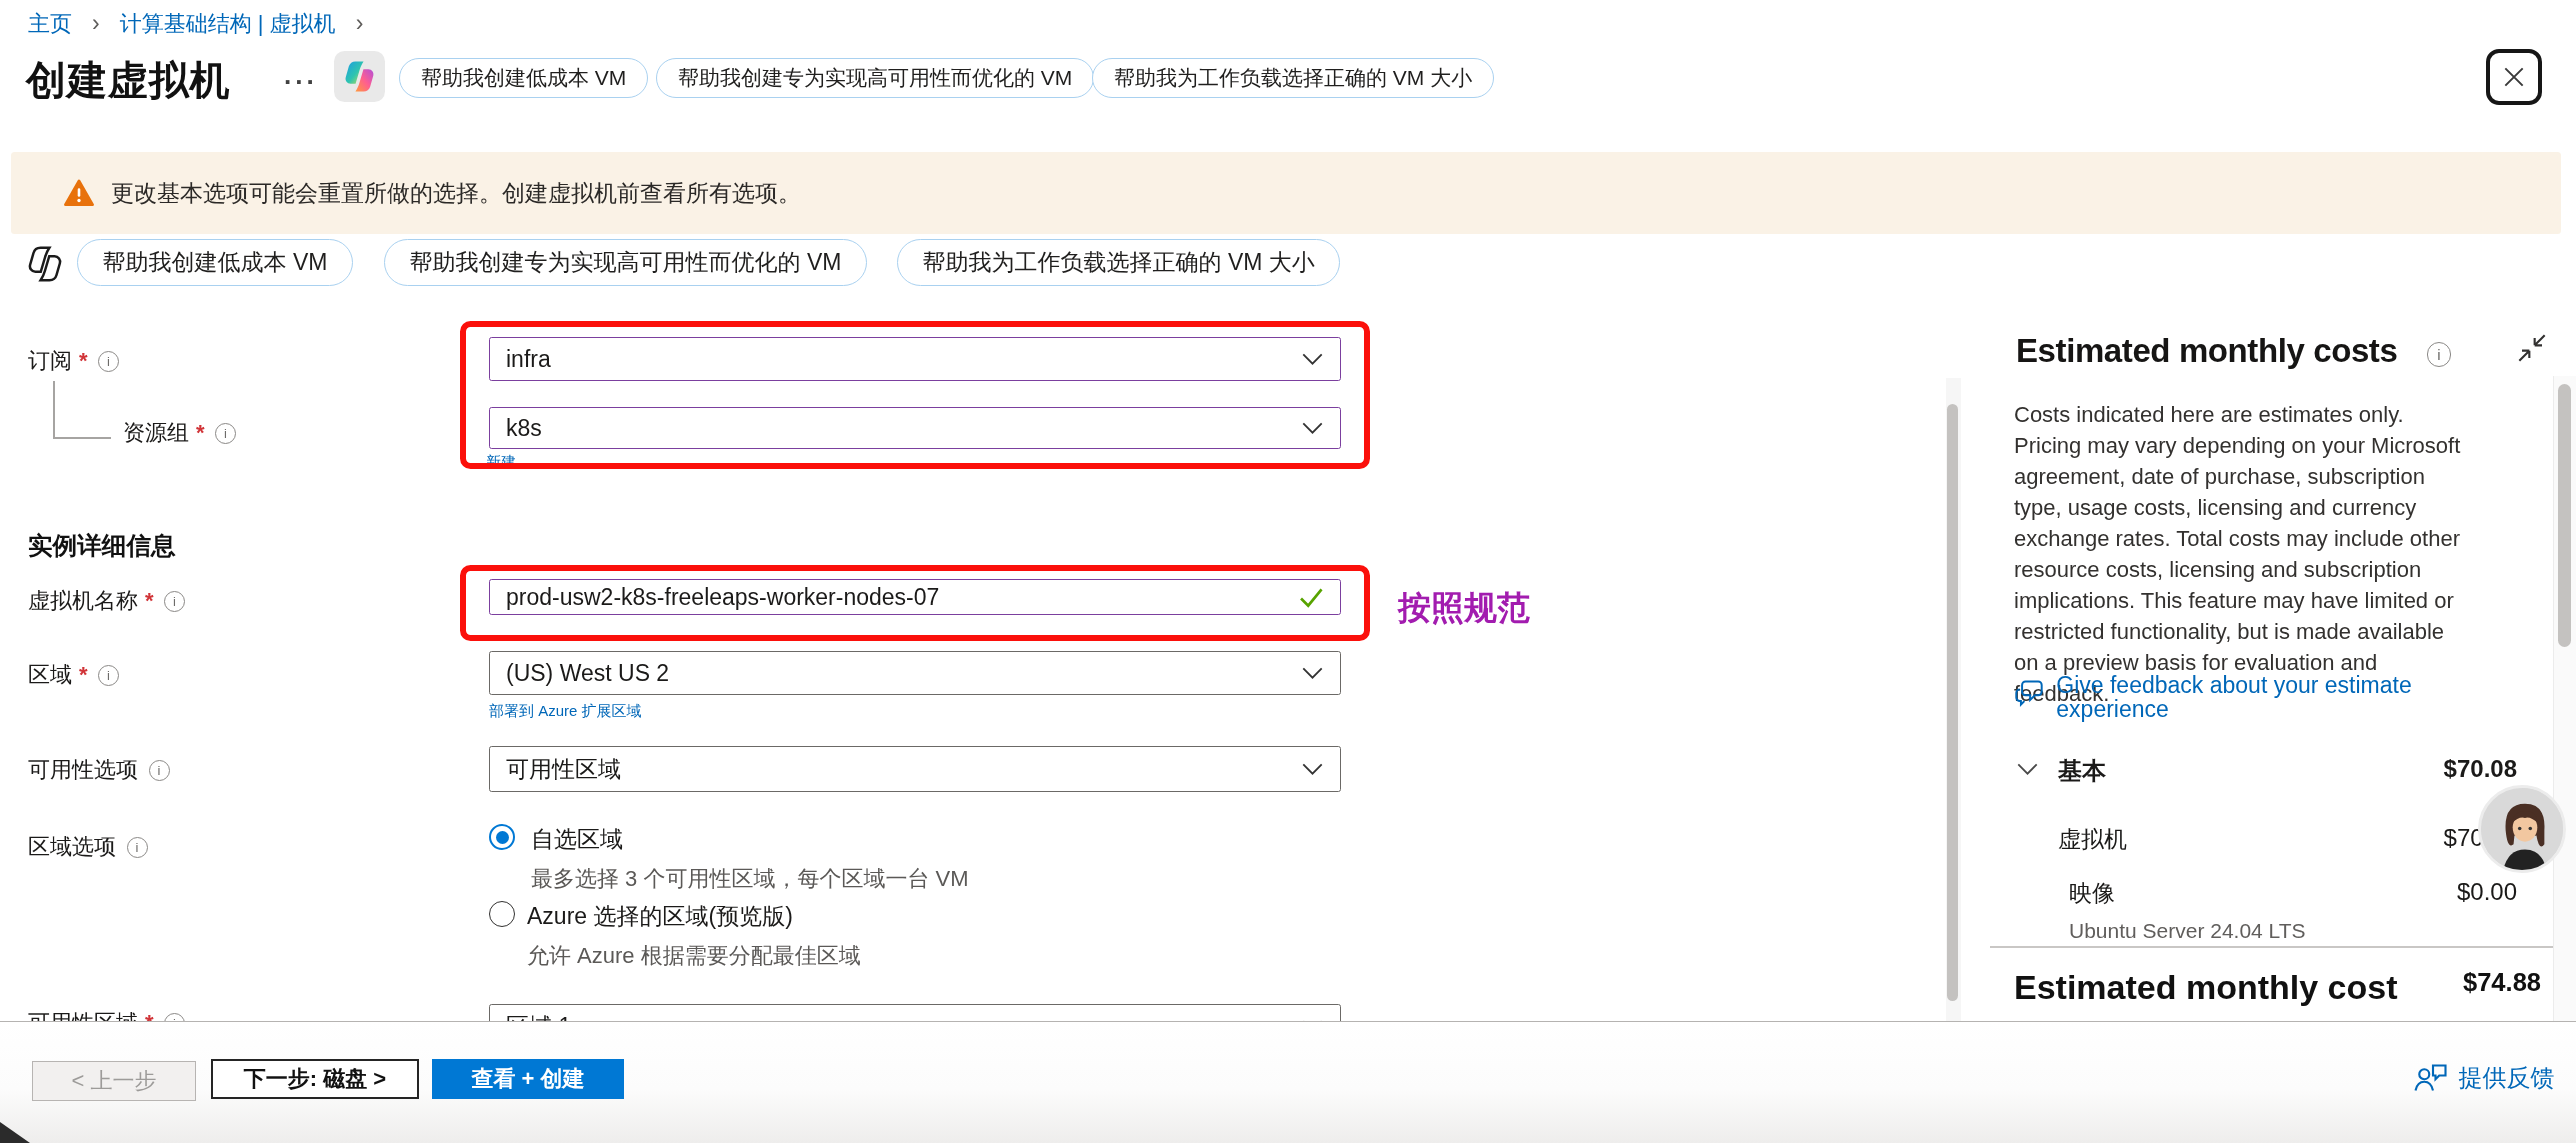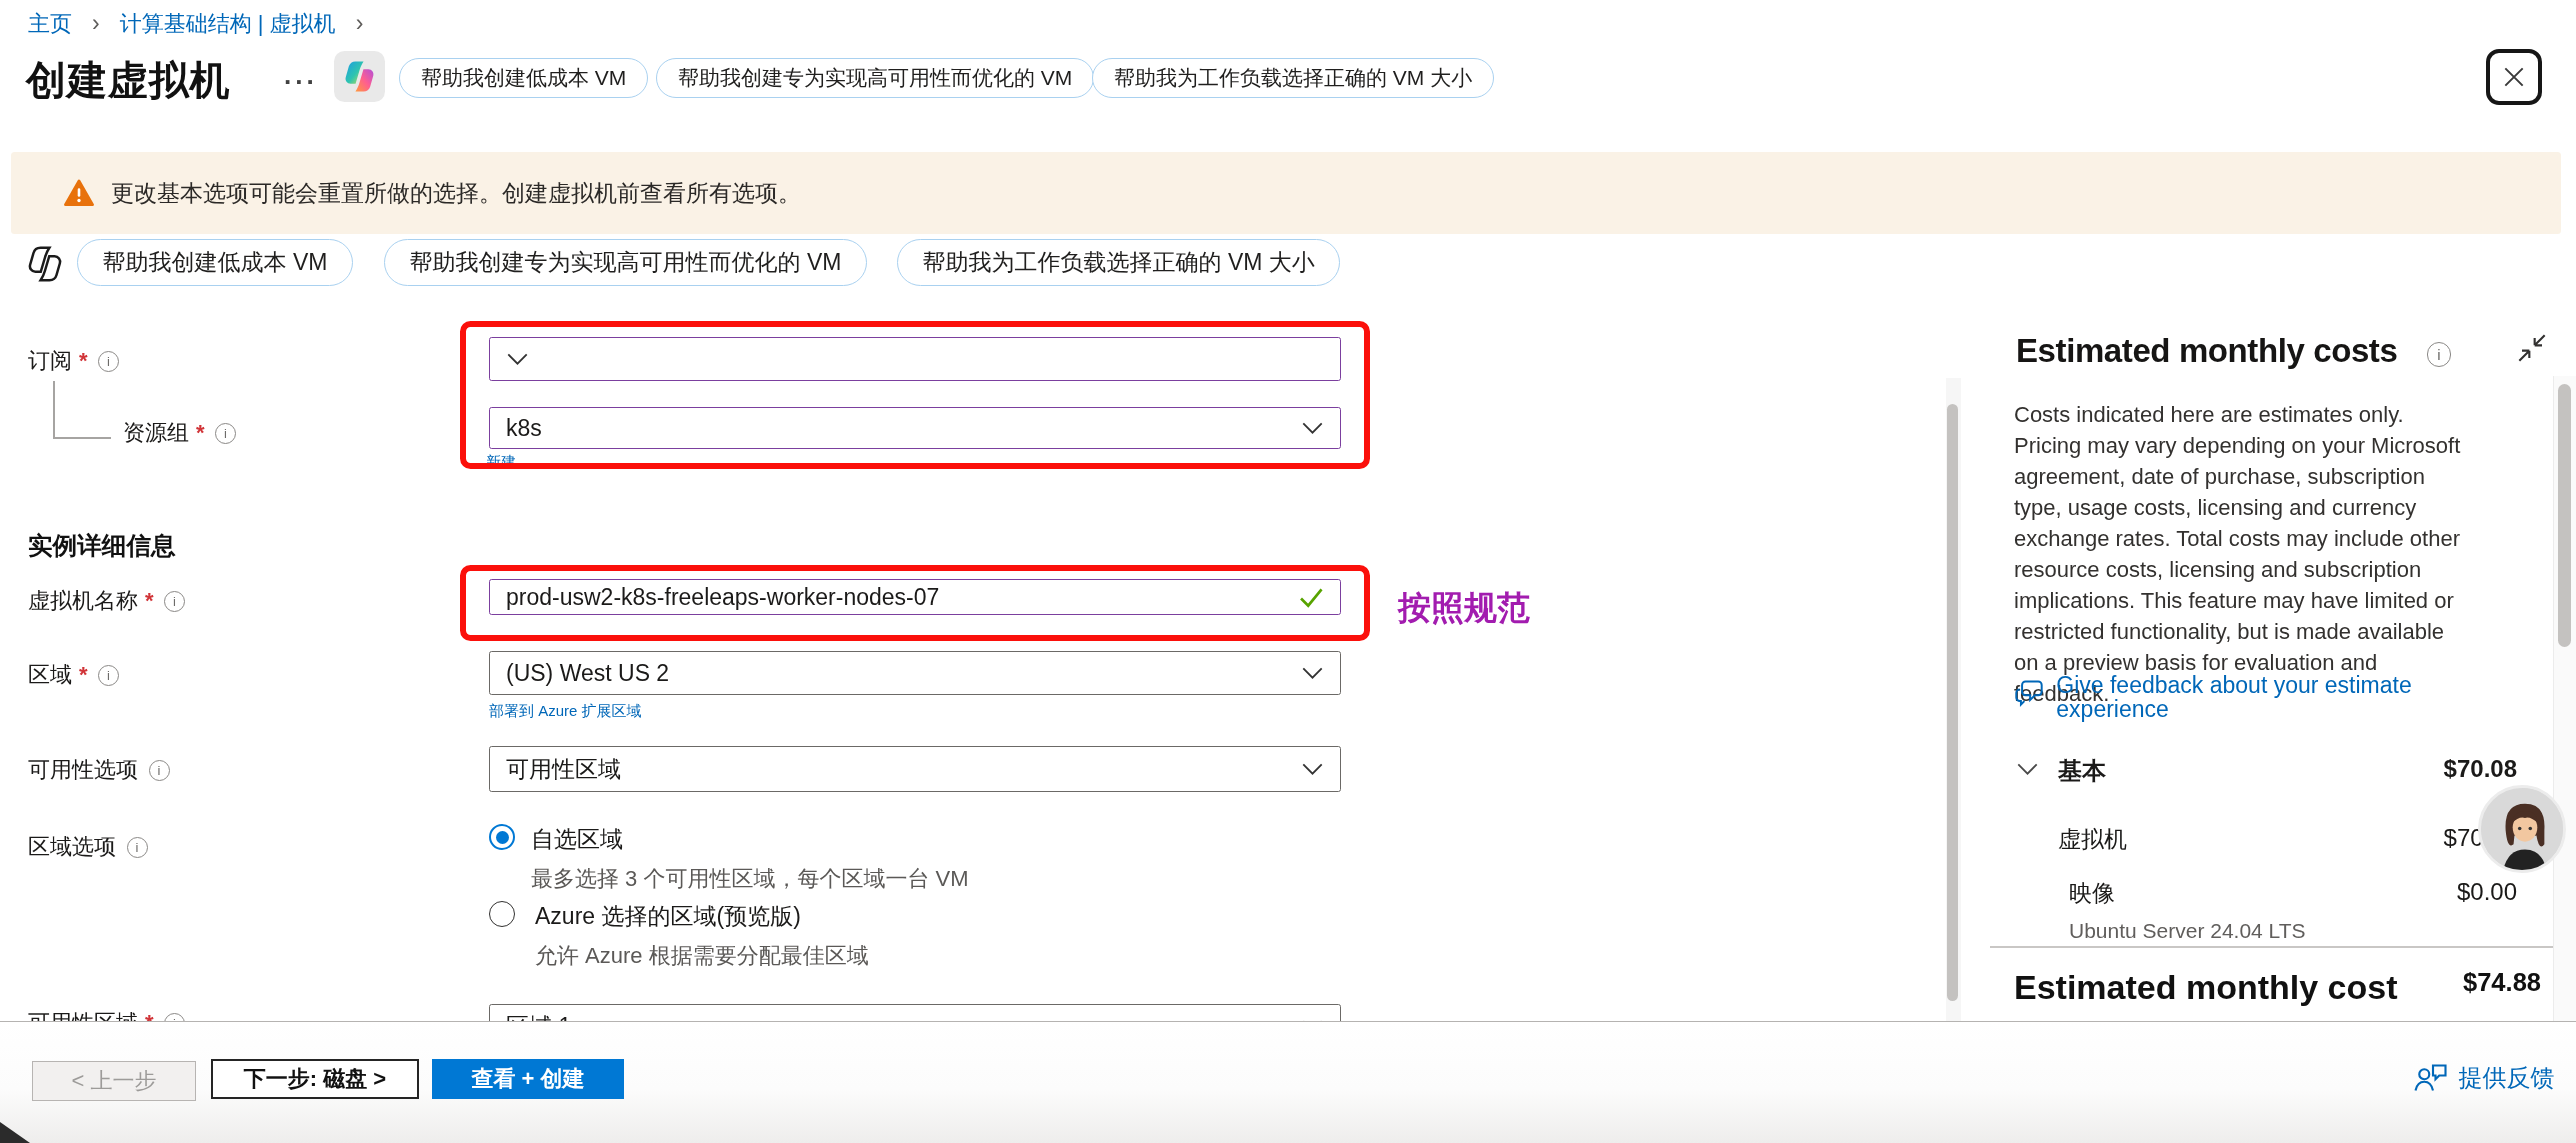--- a/index.html
+++ b/index.html
@@ -135,20 +135,21 @@
   <div class="pill row2" style="left:77px;top:239px;">帮助我创建低成本 VM</div>
   <div class="pill row2" style="left:384px;top:239px;">帮助我创建专为实现高可用性而优化的 VM</div>
   <div class="pill row2" style="left:897px;top:239px;">帮助我为工作负载选择正确的 VM 大小</div>
 
   <div class="flabel abs" style="left:28px;top:346px;">
     <span>订阅</span>
     <span class="req">*</span>
     <span class="info">i</span>
   </div>
   <div class="dd purple abs" style="left:489px;top:337px;width:852px;height:44px;">
+    <span class="val">infra</span>
     <svg class="chev" viewBox="0 0 20 12">
         <path d="M2 2 L10 10 L18 2" fill="none" stroke="#333" stroke-width="1.6"></path>
       </svg>
   </div>
 
   <div class="conn abs" style="left:53px;top:381px;width:1.8px;height:58px;"></div>
   <div class="conn abs" style="left:53px;top:437px;width:58px;height:1.8px;"></div>
 
   <div class="flabel abs" style="left:123px;top:418px;">
     <span>资源组</span>
@@ -209,21 +210,21 @@
     <span>区域选项</span>
     <span class="info">i</span>
   </div>
   <div class="abs" style="left:489px;top:824px;display:flex;gap:16px;align-items:flex-start;">
     <div class="radio sel"></div>
     <div>
       <div class="radio-label">自选区域</div>
       <div class="radio-desc" style="margin-top:8.8px;">最多选择 3 个可用性区域，每个区域一台 VM</div>
     </div>
   </div>
-  <div class="abs" style="left:489px;top:901px;display:flex;gap:20px;align-items:flex-start;">
+  <div class="abs" style="left:489px;top:901px;display:flex;gap:12px;align-items:flex-start;">
     <div class="radio"></div>
     <div>
       <div class="radio-label">Azure 选择的区域(预览版)</div>
       <div class="radio-desc" style="margin-top:8.8px;">允许 Azure 根据需要分配最佳区域</div>
     </div>
   </div>
 
   <div class="flabel abs" style="left:28px;top:1008px;">
     <span>可用性区域</span>
     <span class="req">*</span>

